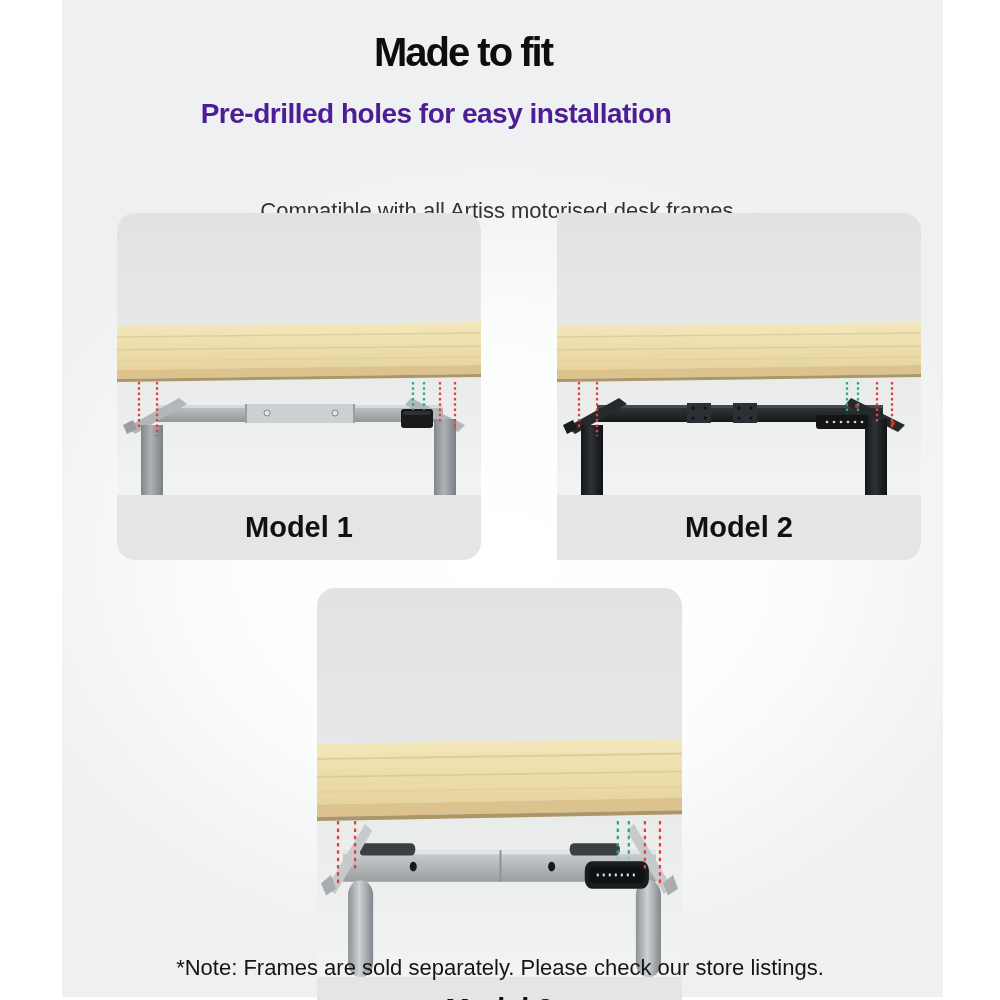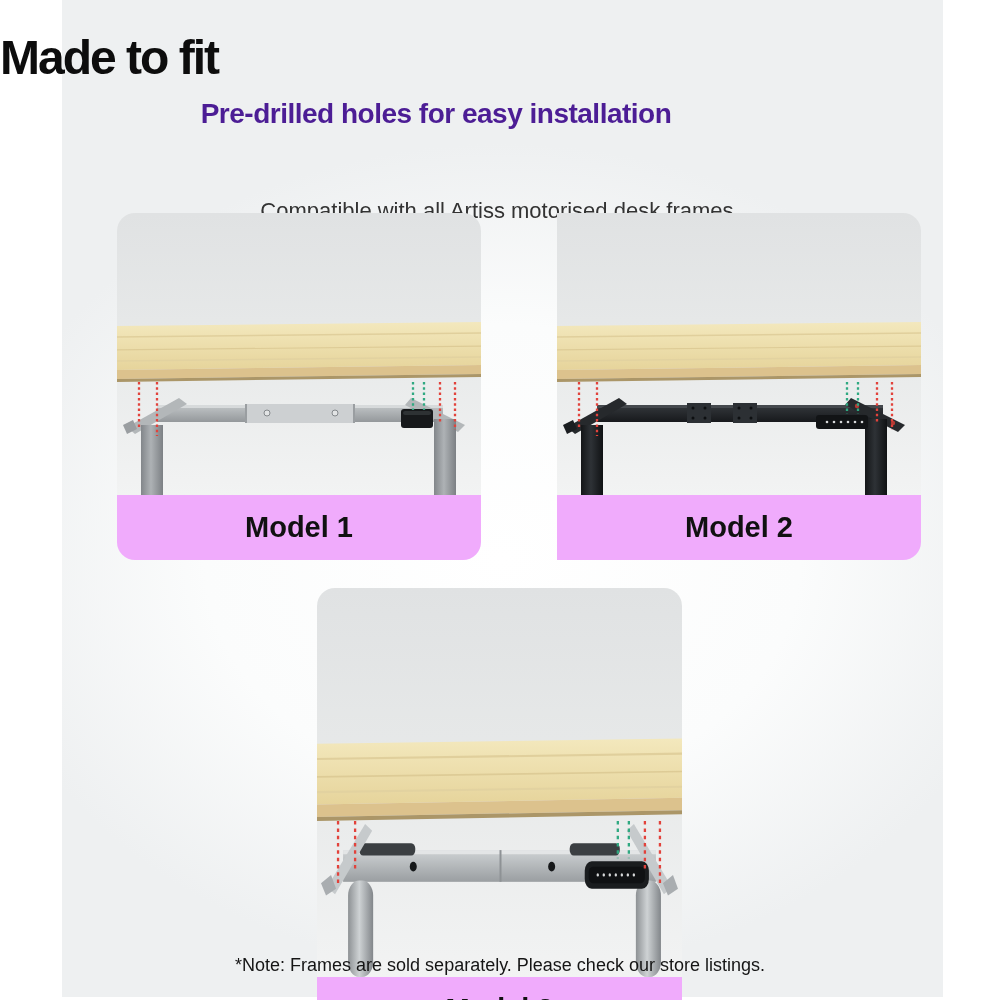--- a/index.html
+++ b/index.html
@@ -1,37 +1,37 @@
 <!DOCTYPE html>
 <html style="--hole-guide-red: #e2423b; --hole-guide-green: #2fa981; --label-color: #111111; --wood-top: #ecdba6; --grey-frame: #9ca0a3; --black-frame: #202326; --silver-frame: #c6cacc;"><head>
 <meta charset="utf-8">
 <style>
   html,body{margin:0;padding:0;background:#ffffff;}
   .stage{position:relative;width:1000px;height:1000px;background:#ffffff;overflow:hidden;
          font-family:"Liberation Sans", sans-serif;}
   .panel{position:absolute;left:62px;top:0;width:881px;height:997px;
          background:radial-gradient(75% 52% at 50% 56%, #ffffff 0%, #fbfcfc 45%, #eef0f1 80%);}
   .header{position:absolute;left:0;top:0;width:1000px;text-align:center;}
-  .title{position:absolute;left:0;top:30px;width:926px;text-align:left;
-         font-size:48px;font-weight:700;letter-spacing:-2px;color:#0d0d0d;}
+  .title{position:absolute;left:0;top:30px;width:926px;text-align:center;
+         font-size:40px;font-weight:700;letter-spacing:-2px;color:#0d0d0d;}
   .subtitle{position:absolute;left:0;top:98px;width:872px;text-align:center;
             font-size:28px;font-weight:700;letter-spacing:-0.5px;color:#4c1d95;}
   .description{position:absolute;left:0;top:153px;width:1000px;text-align:center;
                font-size:22px;font-weight:400;color:#333333;margin-top:45px;}
   .card{position:absolute;border-radius:18px;overflow:hidden;display:flex;flex-direction:column;}
   .card-1{left:117px;top:213px;width:364px;height:347px;}
   .card-2{left:532px;top:213px;width:364px;height:347px;padding-left:25px;}
   .card-3{left:317px;top:588px;width:365px;height:454px;}
   .photo{flex:1 1 auto;position:relative;
          background:linear-gradient(180deg,#e0e2e3 0%, #e7e9e9 45%, #f2f3f3 100%);}
   .photo svg{position:absolute;left:0;top:0;width:100%;height:100%;}
-  .caption{flex:0 0 65px;background:#f0abfc;display:flex;align-items:center;justify-content:center;
+  .caption{flex:0 0 65px;background:#e5e5e5;display:flex;align-items:center;justify-content:center;
            font-size:29px;font-weight:700;color:var(--label-color,#111111);letter-spacing:0;}
   .note{position:absolute;left:0;top:955px;width:1000px;text-align:center;
-        font-size:18px;font-weight:400;color:#151515;}
+        font-size:22px;font-weight:400;color:#151515;}
 </style>
 </head>
 <body>
 
 <div class="stage">
   <div class="panel"></div>
 
   <div class="header">
     <div class="title">Made to fit</div>
     <div class="subtitle">Pre-drilled holes for easy installation</div>

